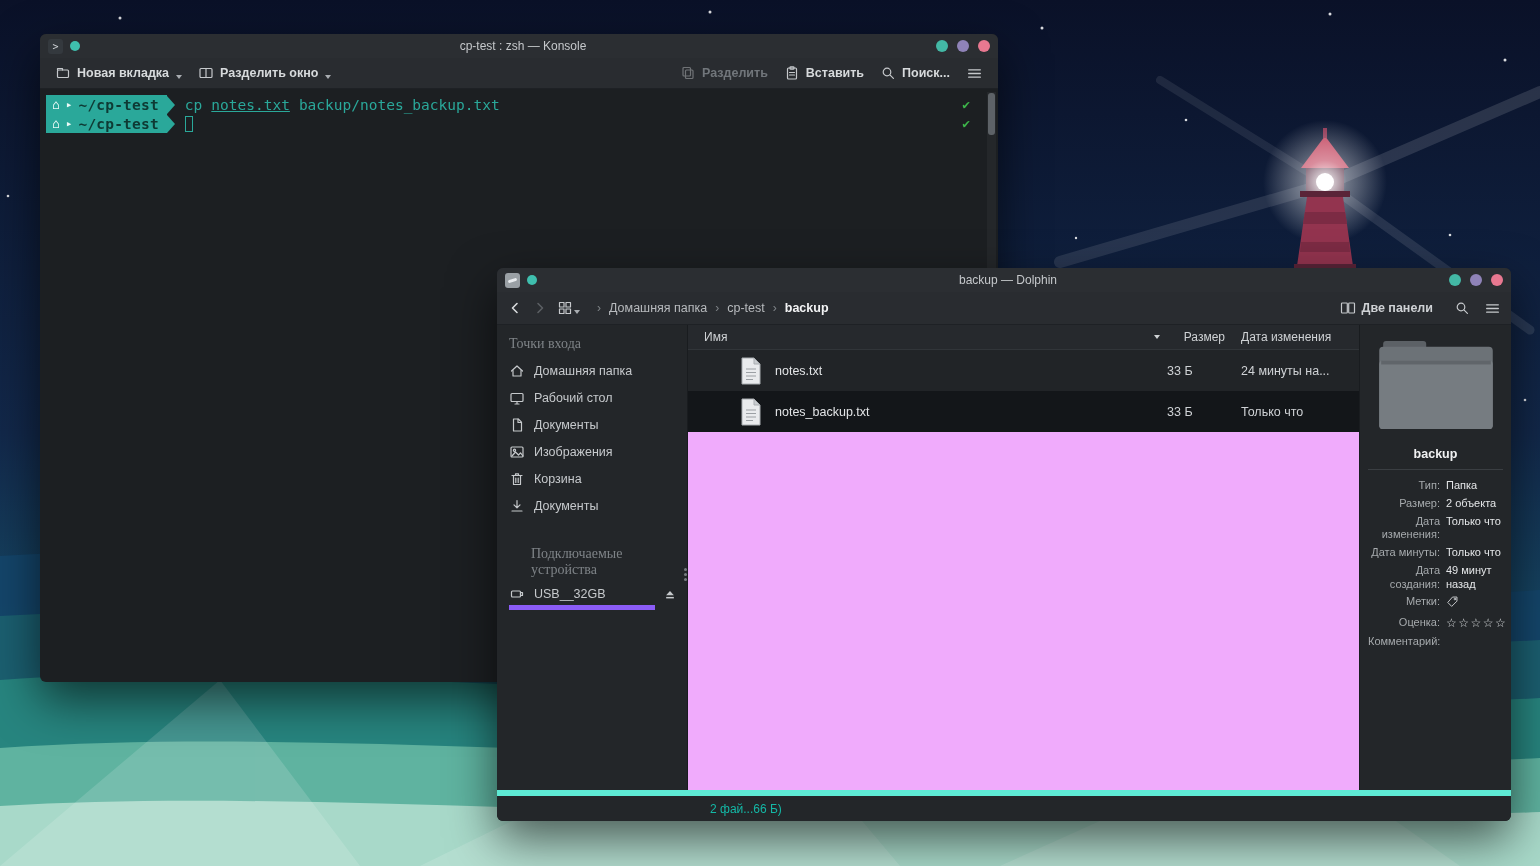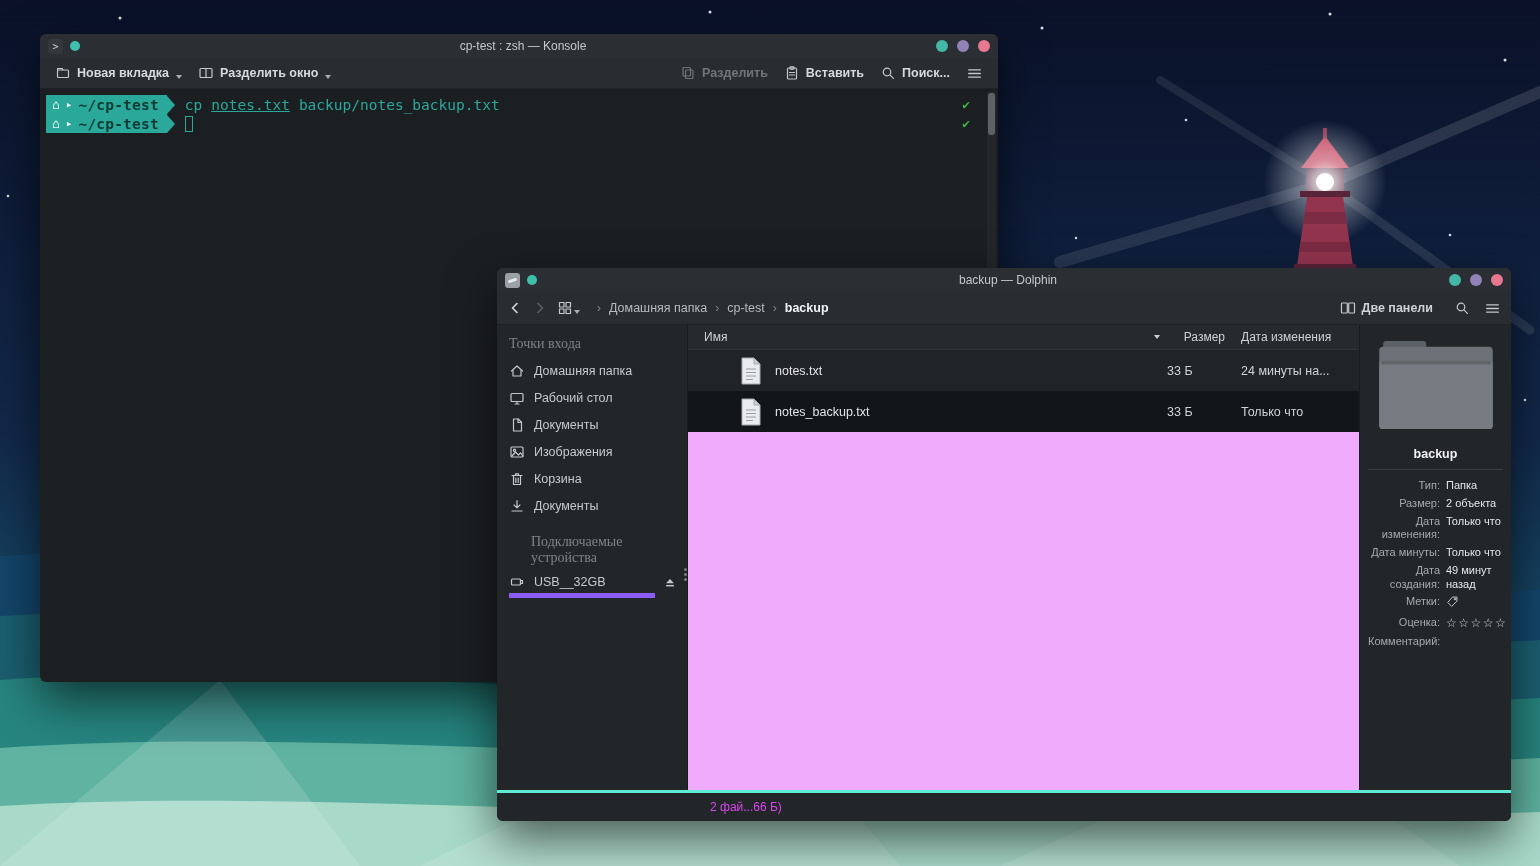--- a/index.html
+++ b/index.html
@@ -70,21 +70,21 @@
   .crumb-sep{color:#7e8387;font-size:12px;}
   .crumb-item{color:#b7babd;}
   .crumb-item.current{color:#f2f3f4;font-weight:bold;}
   .d-right{margin-left:auto;display:flex;align-items:center;gap:14px;}
   .d-main{flex:1;display:flex;min-height:0;position:relative;}
   .sidebar{width:191px;background:#232629;border-right:1px solid #191c1f;padding:8px 0;
            font-size:12.5px;color:#c6c9cc;overflow:hidden;flex:0 0 auto;}
   .side-h{color:#7e8387;font-size:14px;padding:3px 12px 5px;font-family:Liberation Serif, serif;}
   .side-item{display:flex;align-items:center;gap:9px;padding:0 12px;height:27px;}
   .side-item svg{flex:0 0 auto;}
-  .devices{margin-top:12px;padding-left:34px;}
+  .devices{margin-top:24px;padding-left:34px;}
   .usb-row{display:flex;align-items:center;padding:0 10px 0 12px;height:27px;}
   .usb-wrap{display:flex;align-items:center;gap:9px;flex:1;height:26px;
             border-bottom:5px solid #8b5cf6;}
   .eject{margin-left:8px;}
   .fileview{flex:1;background:#f0abfc;display:flex;flex-direction:column;min-width:0;}
   .list-head{height:25px;background:#26292d;border-bottom:1px solid #313539;display:flex;
              align-items:center;padding:0 14px 0 16px;font-size:12px;color:#cfd2d5;flex:0 0 auto;}
   .col-name{flex:1;}
   .sort-caret{border-top-color:#cfd2d5;transform:none;margin-right:7px;}
   .col-size{width:58px;text-align:right;margin-right:16px;}
@@ -100,22 +100,22 @@
                  border-radius:50%;box-shadow:0 5px 0 #777c80,0 10px 0 #777c80;}
   .infopanel{width:152px;background:#232629;border-left:1px solid #191c1f;
              padding:14px 8px 8px;display:flex;flex-direction:column;align-items:center;
              font-size:11px;color:#c6c9cc;overflow:hidden;flex:0 0 auto;}
   .info-title{font-weight:bold;font-size:12.5px;color:#f0f1f2;margin:16px 0 8px;}
   .info-divider{width:100%;border-top:1px solid #3a3e42;margin-bottom:9px;}
   .fields{display:grid;grid-template-columns:72px 1fr;column-gap:6px;row-gap:4px;width:100%;}
   .flabel{text-align:right;color:#a6aaad;line-height:1.25;}
   .fvalue{color:#e4e6e8;line-height:1.25;}
   .stars{letter-spacing:1.5px;color:#d3d6d8;font-size:12px;}
-  .statusbar{height:31px;background:#232629;border-top:3px solid #5eead4;display:flex;
-             align-items:center;font-size:12px;color:#d946ef;padding-left:213px;flex:0 0 auto;}
+  .statusbar{height:31px;background:#232629;border-top:6px solid #5eead4;display:flex;
+             align-items:center;font-size:12px;color:#14b8a6;padding-left:213px;flex:0 0 auto;}
   .icon{stroke:#c6c9cc;fill:none;stroke-width:1.2;stroke-linecap:round;stroke-linejoin:round;}
 </style>
 </head>
 <body>
 
 <div class="wallpaper">
   <svg width="1540" height="866" viewBox="0 0 1540 866">
     <defs>
       <linearGradient id="sky" x1="0" y1="0" x2="0" y2="1">
         <stop offset="0" stop-color="#0a1128"></stop>

